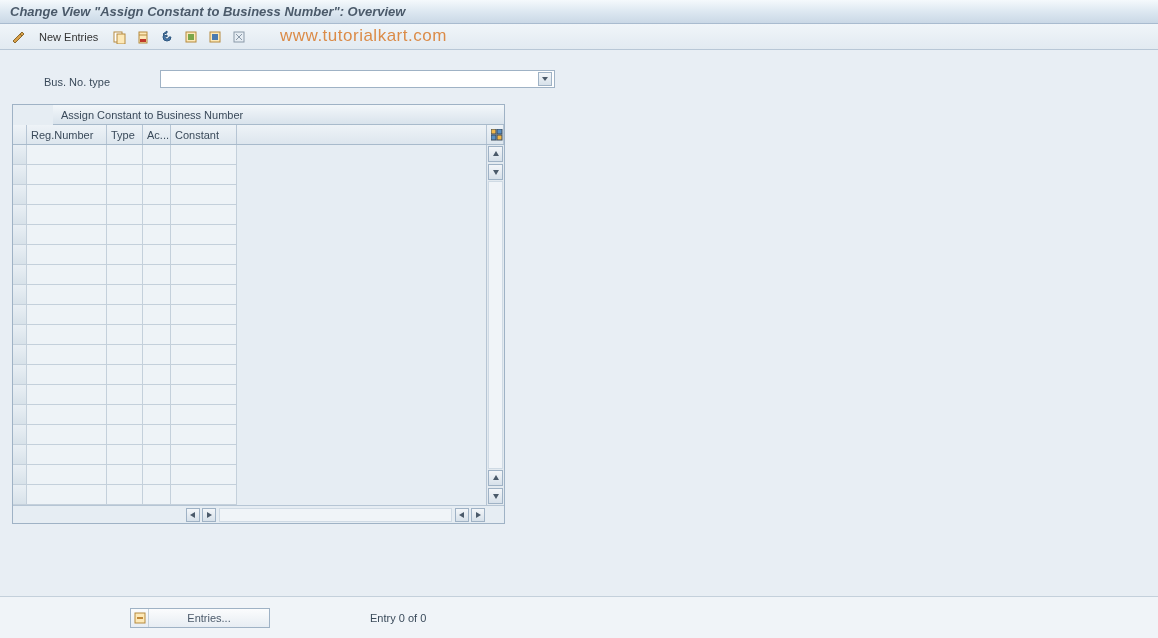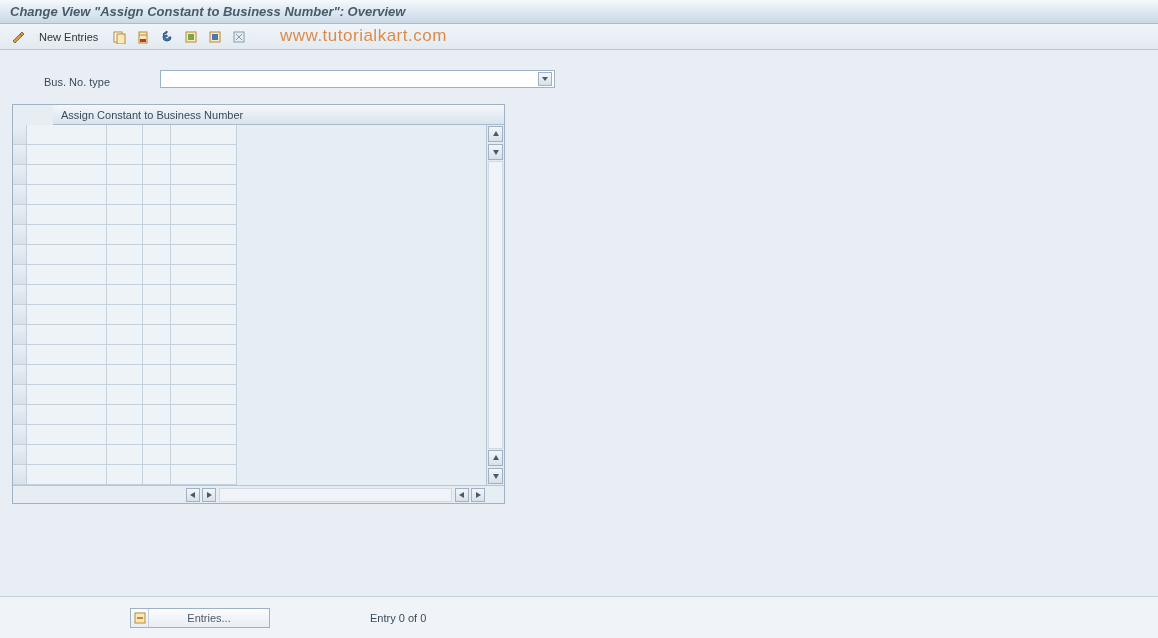--- a/index.html
+++ b/index.html
@@ -181,20 +181,36 @@
     <div class="dd-arrow">
       <svg class="tri">
           <polygon points="1,2 7,2 4,6" fill="#4b5a6a"></polygon>
         </svg>
     </div>
   </div>
 </div>
 
 <div class="grid-panel">
   <div class="grid-title">Assign Constant to Business Number</div>
+  <div class="grid-head-row">
+    <div class="gh sel"></div>
+    <div class="gh reg">Reg.Number</div>
+    <div class="gh type">Type</div>
+    <div class="gh ac">Ac...</div>
+    <div class="gh const">Constant</div>
+    <div class="gh spacer"></div>
+    <div class="gh cfg">
+      <svg class="cfg-icon" width="12" height="12">
+        <rect x="0" y="0" width="5" height="5" fill="#f2b84b"></rect>
+        <rect x="6" y="0" width="5" height="5" fill="#5a8fc2"></rect>
+        <rect x="0" y="6" width="5" height="5" fill="#5a8fc2"></rect>
+        <rect x="6" y="6" width="5" height="5" fill="#f2b84b"></rect>
+      </svg>
+    </div>
+  </div>
 
   <div class="grid-body">
     <div class="rows-scroll" id="rows-scroll">
         <div class="row">
           <div class="cell sel"></div>
           <div class="cell reg"></div>
           <div class="cell type"></div>
           <div class="cell ac"></div>
           <div class="cell const"></div>
           <div class="cell pad"></div>

